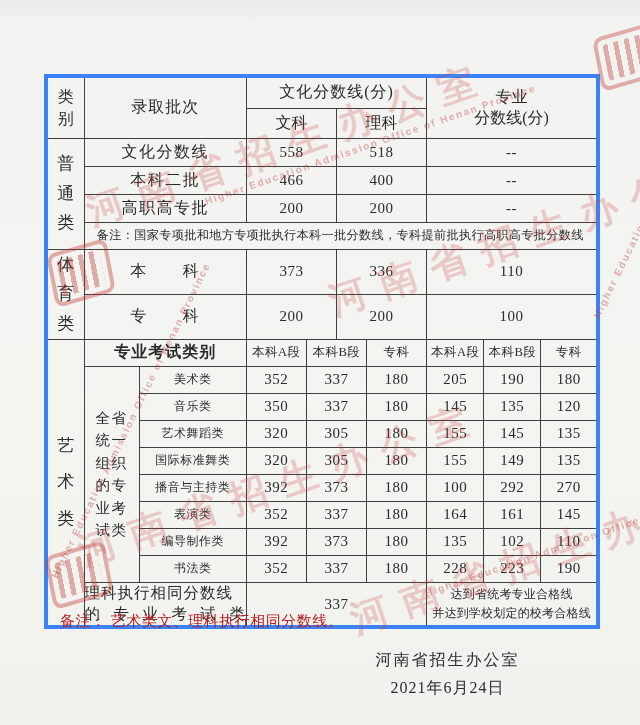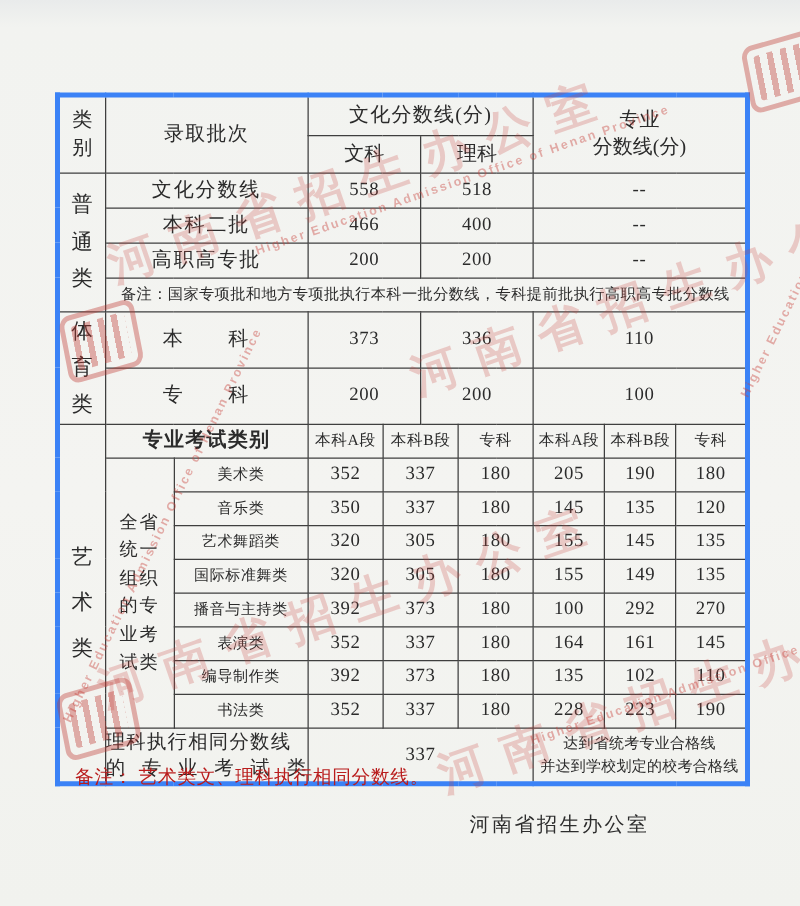--- a/index.html
+++ b/index.html
@@ -230,20 +230,21 @@
         <div>并达到学校划定的校考合格线</div>
       </td>
     </tr>
   </tbody>
     </table>
 
   <div class="footer-note">备注： 艺术类文、理科执行相同分数线。</div>
 
   <div class="signature">
     <div class="org">河南省招生办公室</div>
+    <div class="date">2021年6月24日</div>
   </div>
 
   <div class="wm wm-cn" style="left:88px;top:188px;transform:rotate(-19deg);">河南省招生办公室</div>
   <div class="wm wm-en" style="left:205px;top:196px;transform:rotate(-19deg);">Higher Education Admission Office of Henan Province</div>
 
   <div class="wm wm-cn" style="left:330px;top:278px;transform:rotate(-19deg);">河南省招生办公室</div>
   <div class="wm wm-en" style="left:596px;top:312px;transform:rotate(-64deg);">Higher Education Admission Office of Henan Province</div>
 
   <div class="wm wm-cn" style="left:80px;top:528px;transform:rotate(-19deg);">河南省招生办公室</div>
   <div class="wm wm-en" style="left:54px;top:572px;transform:rotate(-64deg);">Higher Education Admission Office of Henan Province</div>

